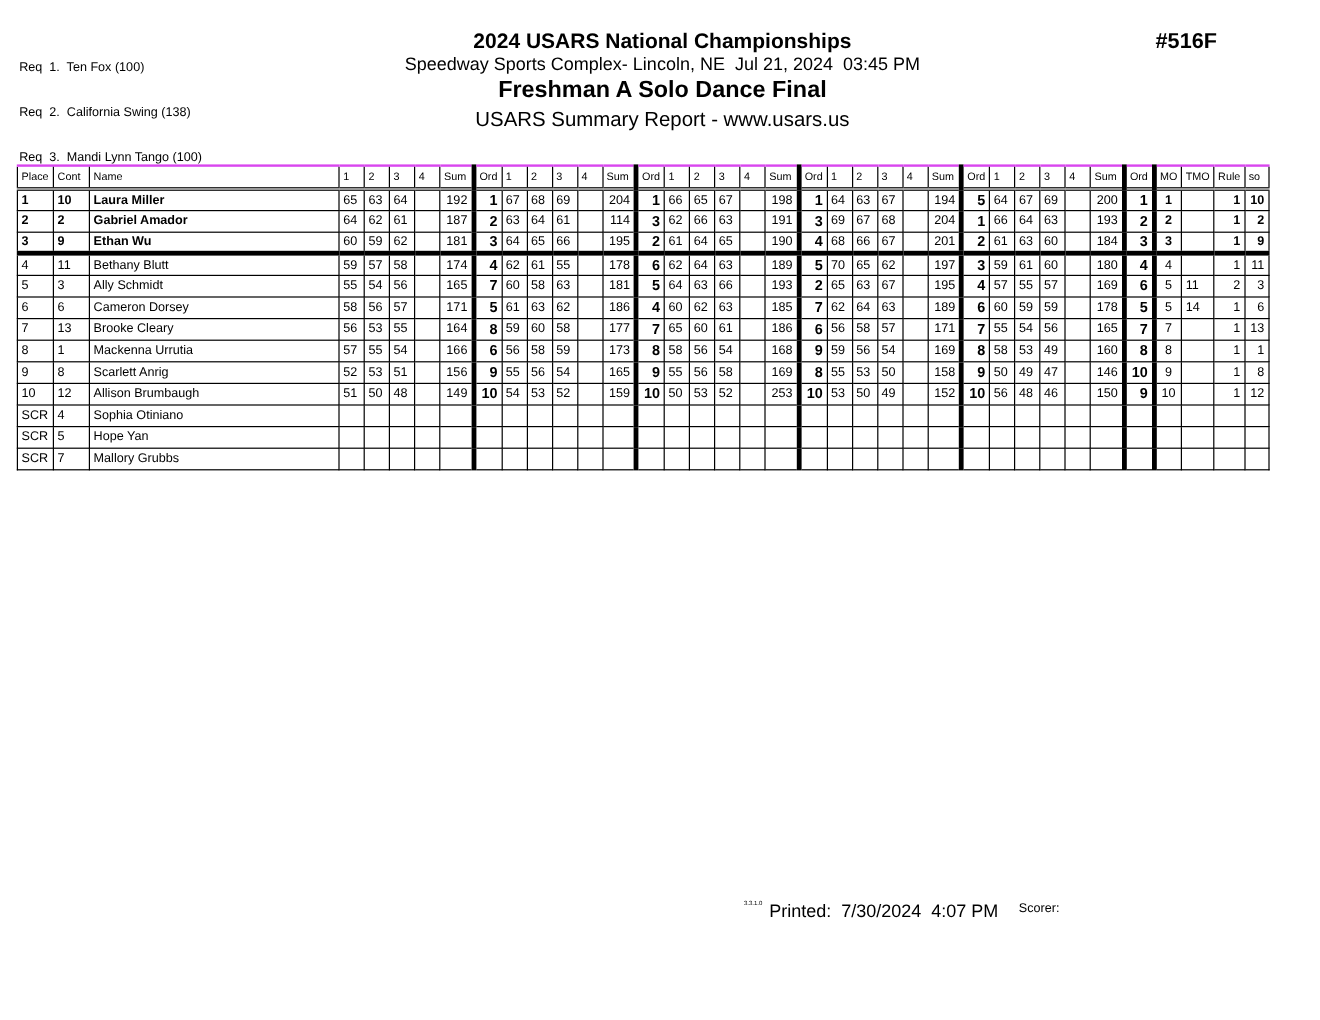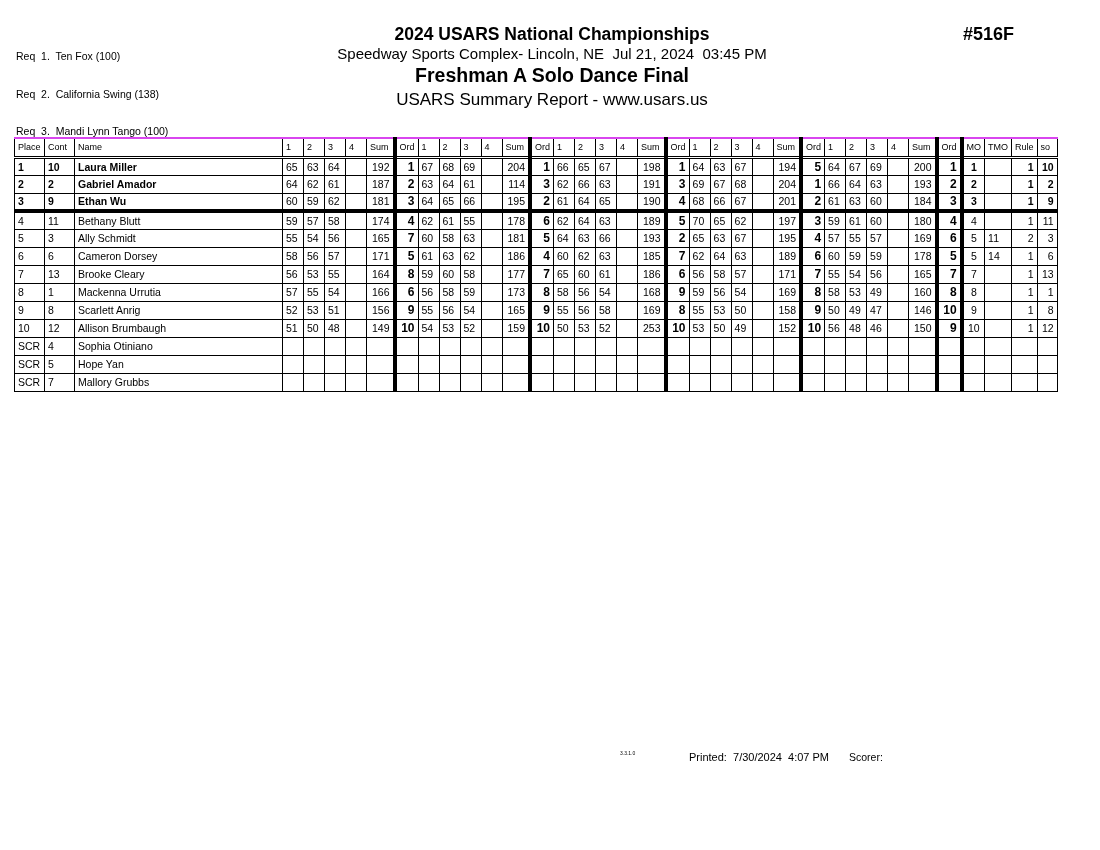--- a/index.html
+++ b/index.html
@@ -25,21 +25,21 @@
   td.jname { border-left:1px solid #000; }
   tr.top td { font-weight:bold; }
   tr.top td.sc, tr.top td.sum { font-weight:normal; }
   tr.sep td { border-bottom:4px solid #000 !important; }
   tr.colhdr td { border-top:2px solid #d946ef; }
   tr.firstrow td { border-top:3px double #000 !important; }
   td.place { padding-left:3px; }
   td.mo { text-align:center; }
 
   .footer-ver { position:absolute; left:620px; top:750px; font-size:5px; }
-  .footer-printed { position:absolute; left:641px; top:751px; font-size:11px; white-space:pre;margin-left:48px; }
+  .footer-printed { position:absolute; left:641px; top:751px; font-size:15px; white-space:pre; }
   .footer-scorer { position:absolute; left:849px; top:751px; font-size:10.5px; }
 </style>
 </head>
 <body>
 
 <div class="req">
   <div>Req  1.  Ten Fox (100)</div>
   <div>Req  2.  California Swing (138)</div>
   <div>Req  3.  Mandi Lynn Tango (100)</div>
 </div>

